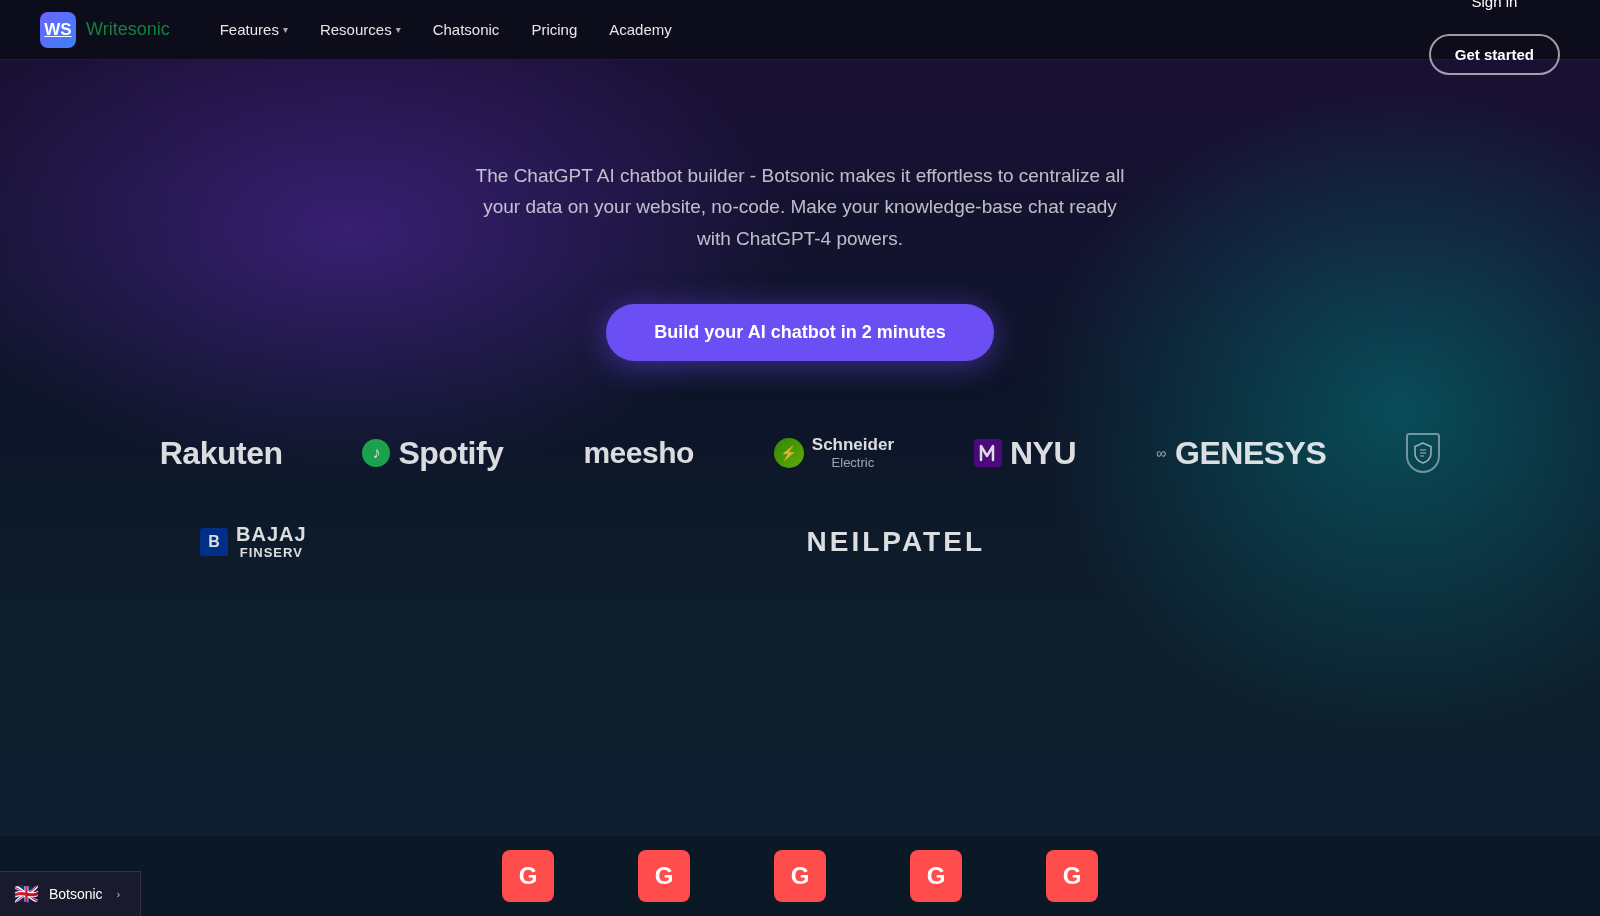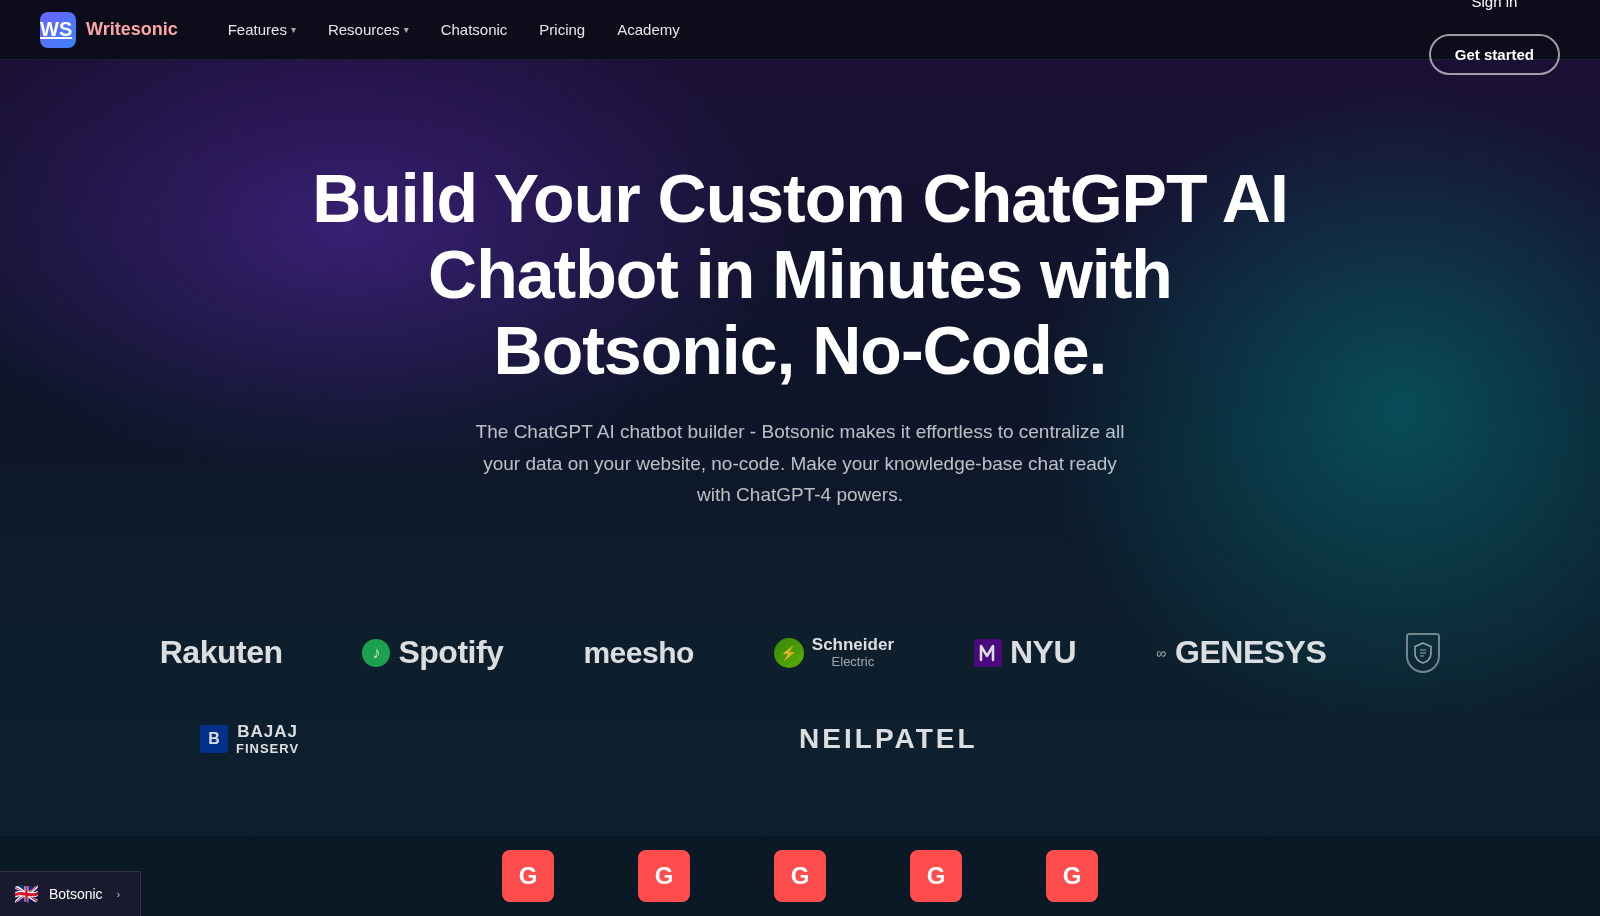--- a/index.html
+++ b/index.html
@@ -40,31 +40,31 @@
       color: #fff;
     }
 
     .logo-icon {
       width: 36px;
       height: 36px;
       border-radius: 8px;
       background: linear-gradient(135deg, #6c63ff, #3b82f6);
       display: flex;
       align-items: center;
-      justify-content: flex-start;
-      font-size: 20px;
+      justify-content: center;
+      font-size: 17px;
       font-weight: 800;
       color: #fff;
       text-decoration: underline;
     }
 
     .logo-text {
       font-size: 18px;
-      font-weight: 700;
-      color: #fca5a5;
+      font-weight: 400;
+      color: #15803d;
     }
 
     .nav-links {
       display: flex;
       align-items: center;
       gap: 4px;
     }
 
     .nav-link {
       display: flex;
@@ -395,22 +395,22 @@
     </div>
   </div>
   <div class="nav-right">
     <button class="btn-signin">Sign in</button>
     <button class="btn-getstarted">Get started</button>
   </div>
 </nav>
 
 <div class="hero">
   <div class="hero-content">
-    <h1 class="hero-title">Build Your Custom ChatGPT AI Chatbot in Minutes with Botsonic, No-Code.</h1>
     <p class="hero-subtitle">The ChatGPT AI chatbot builder - Botsonic makes it effortless to centralize all your data on your website, no-code. Make your knowledge-base chat ready with ChatGPT-4 powers.</p>
+    <button class="btn-cta">Build your AI chatbot in 2 minutes</button>
   </div>
 
   <div class="social-proof">
     <div class="logo-strip">
       <div class="logo-row-1">
 
         <div class="brand-logo">
           <span class="brand-logo-text large">Rakuten</span>
         </div>
 
@@ -455,21 +455,21 @@
             </svg>
           </div>
         </div>
       </div>
 
       <div class="logo-row-2" style="margin-top:30px; justify-content:flex-start; padding-left: 80px; gap: 500px;">
 
         <div class="brand-logo">
           <div class="bajaj-b">B</div>
           <div>
-            <div style="font-size:17px;font-weight:800;color:#fff;letter-spacing:1px;line-height:1.1">BAJAJ</div>
+            <div style="font-size:20px;font-weight:800;color:#fff;letter-spacing:1px;line-height:1.1">BAJAJ</div>
             <div style="font-size:13px;font-weight:700;color:#fff;letter-spacing:1px">FINSERV</div>
           </div>
         </div>
 
         <div class="brand-logo">
           <span class="brand-logo-text neilpatel">NEILPATEL</span>
         </div>
       </div>
     </div>
   </div>

